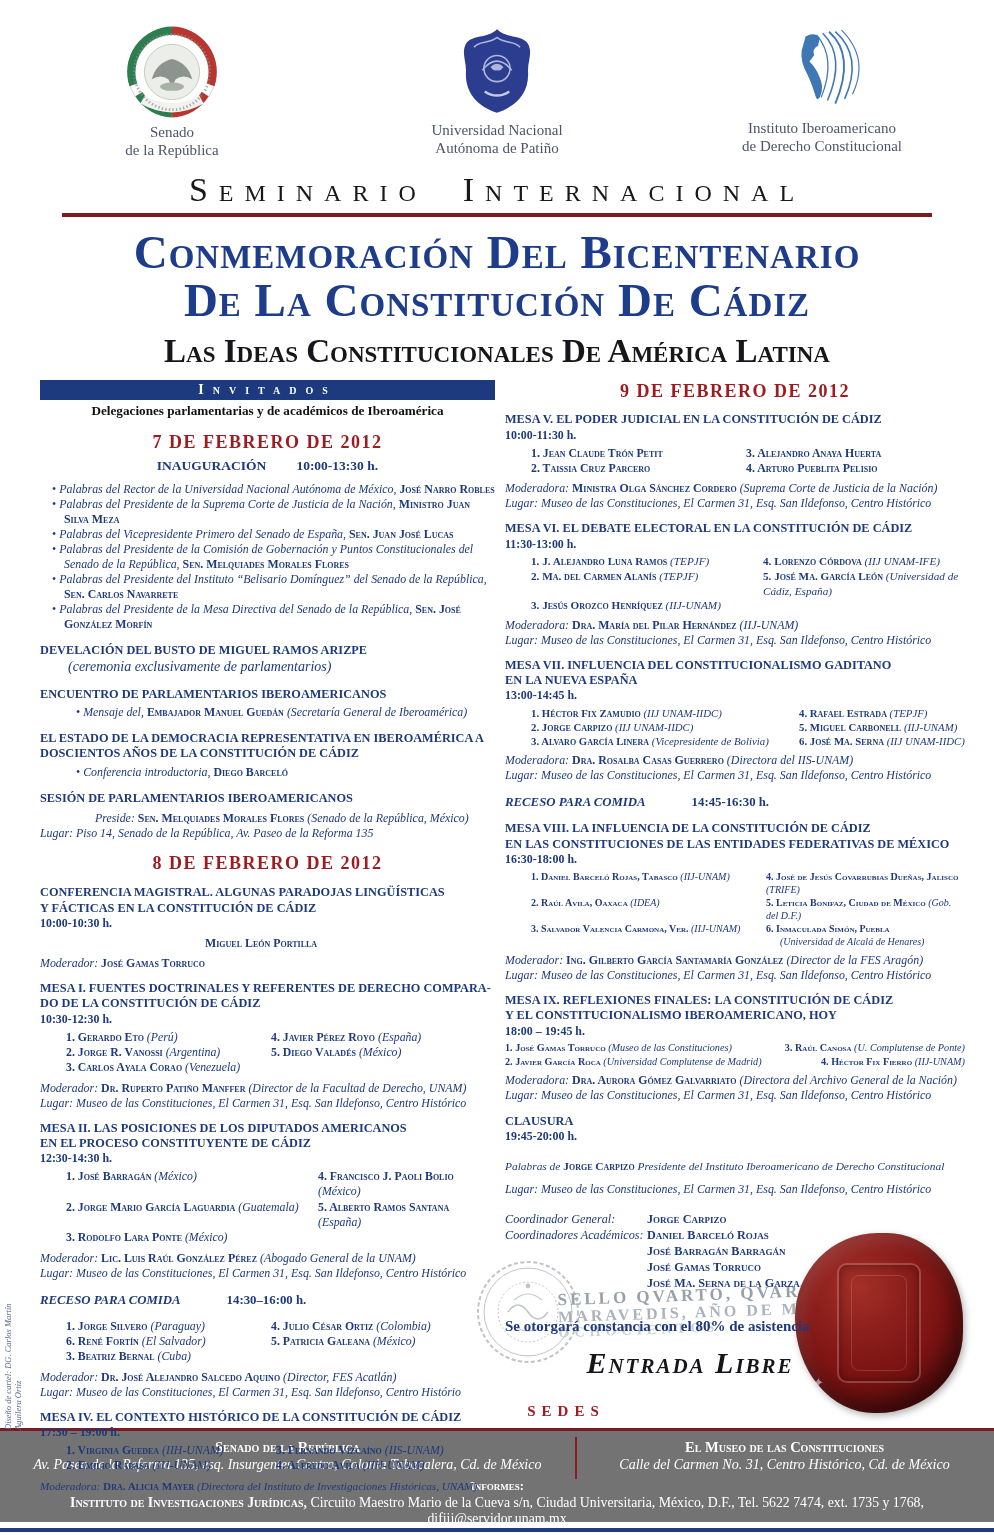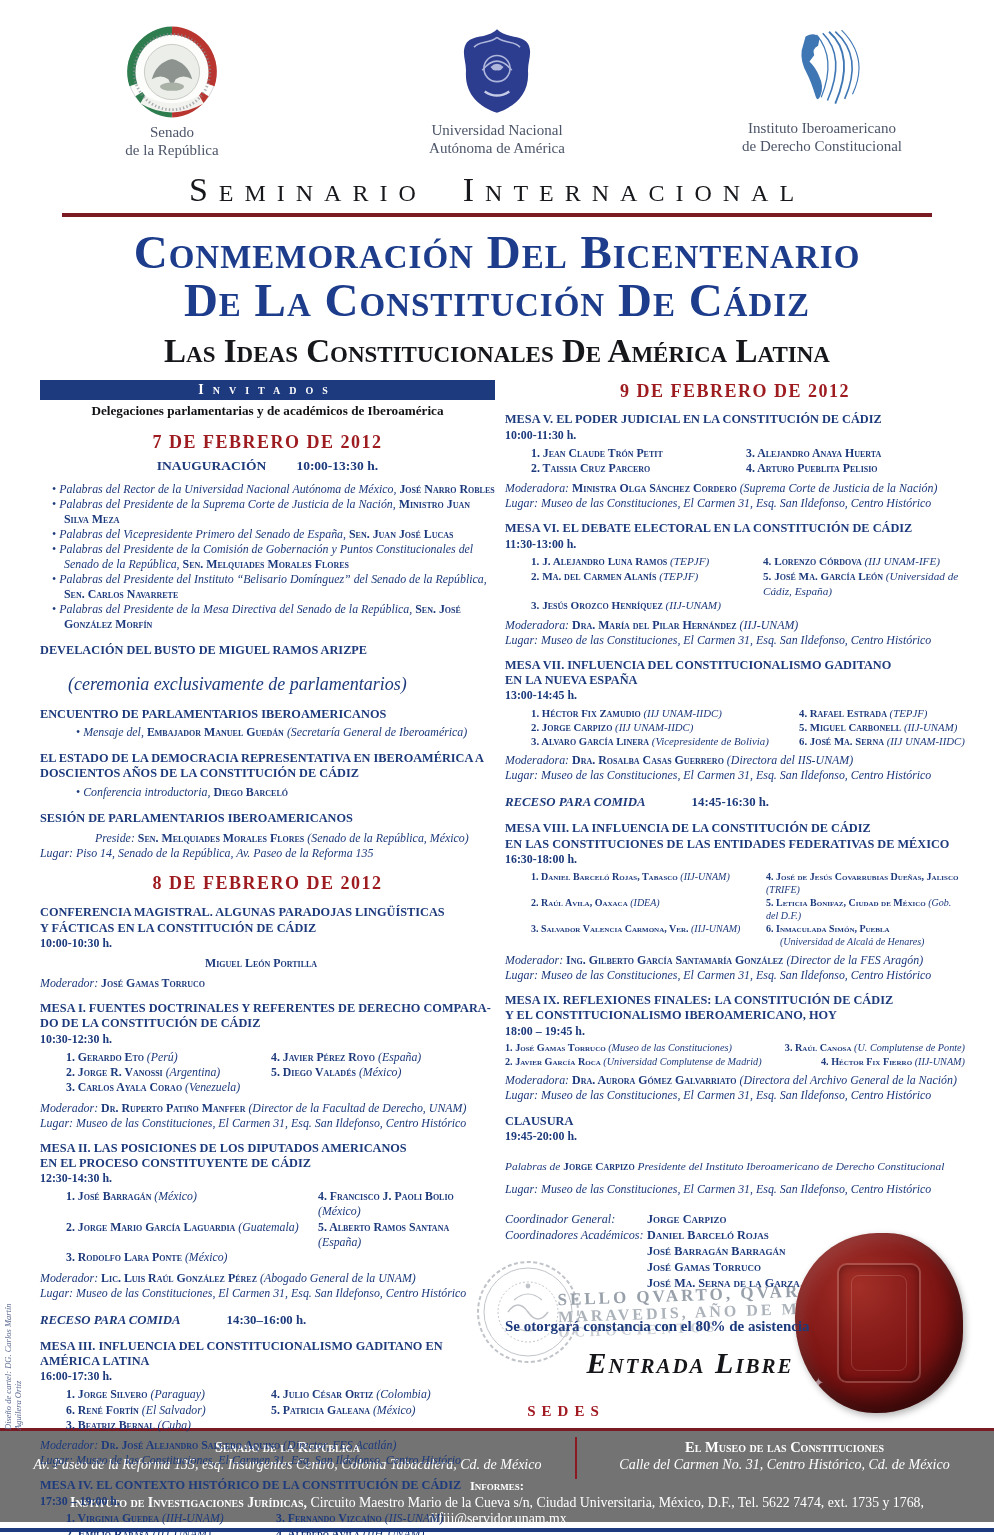--- a/index.html
+++ b/index.html
@@ -29,21 +29,21 @@
   .col>:first-child{margin-top:0;}
 
   .bar{background:#1e3a7e;color:#fff;text-align:center;font-weight:bold;font-variant:small-caps;
        font-size:14px;letter-spacing:9px;padding:1px 0 2px;}
   .cbold{text-align:center;font-weight:bold;color:#101114;font-size:13.2px;margin-top:3px;}
   .date{ text-align:center;color:#9e1b20;font-weight:bold;font-size:18px;letter-spacing:1.5px;
          margin:11px 0 5px;}
   .session{display:flex;justify-content:center;gap:30px;color:#1d3a7c;font-weight:bold;
            font-size:13.5px;margin:3px 0 7px;}
   .head{color:#1d3a7c;font-weight:bold;font-size:12.3px;margin-top:11px;line-height:1.25;}
-  .head .sub{font-weight:normal;font-style:italic;font-size:18px;margin-left:28px;margin-top:15px;}
+  .head .sub{font-weight:normal;font-style:italic;font-size:14px;margin-left:28px;}
   .time{color:#1d3a7c;font-weight:bold;font-size:11.9px;}
   .bullets{margin-top:3px;}
   .bullet{padding-left:24px;text-indent:-12px;font-size:11.9px;line-height:1.26;}
   .bullet::before{content:"• ";}
   .bullets.tight{margin-left:24px;}
   .pre,.post,.minst,.mlabel,.pinst,.lugar,.clabel,.rlabel{font-style:italic;}
   .name,.pname,.cname{font-variant:small-caps;font-weight:bold;font-style:normal;}
   .modline{margin-top:5px;font-size:11.9px;line-height:1.26;}
   .lugar{font-size:11.9px;line-height:1.26;}
   .prows{margin:3px 0 0 26px;}
@@ -125,21 +125,21 @@
         <path d="M45 4 C57 16 76 10 83 22 C89 33 82 44 83 57 C84 84 66 99 45 106 C24 99 6 84 7 57 C8 44 1 33 7 22 C14 10 33 16 45 4 Z" fill="#2c3c8e"></path>
         <path d="M45 14 C54 22 68 18 73 26" stroke="#aeb6dc" stroke-width="2" fill="none"></path>
         <path d="M45 14 C36 22 22 18 17 26" stroke="#aeb6dc" stroke-width="2" fill="none"></path>
         <circle cx="45" cy="52" r="16" fill="none" stroke="#aeb6dc" stroke-width="2"></circle>
         <path d="M27 54 Q45 32 63 54" stroke="#aeb6dc" stroke-width="2" fill="none"></path>
         <path d="M30 80 Q45 90 60 80" stroke="#c6cce8" stroke-width="3" fill="none"></path>
         <path d="M37 50 Q45 42 53 50 Q49 56 45 54 Q41 56 37 50 Z" fill="#aeb6dc"></path>
       </svg>
       <div class="logo-caption" data-interactable="false">
         <div data-interactable="false">Universidad Nacional</div>
-        <div data-interactable="false">Autónoma de América</div>
+        <div data-interactable="false">Autónoma de Patiño</div>
       </div>
     </div>
     <div class="logo" data-interactable="false">
       <svg width="86" height="88" viewBox="0 0 110 110" data-interactable="false">
         <path d="M64 6 Q98 36 72 98" stroke="#3f77b5" stroke-width="2.4" fill="none"></path>
         <path d="M72 6 Q108 38 84 92" stroke="#3f77b5" stroke-width="2" fill="none"></path>
         <path d="M56 8 Q86 38 62 94" stroke="#3f77b5" stroke-width="2" fill="none"></path>
         <path d="M48 10 Q74 40 54 90" stroke="#3f77b5" stroke-width="1.6" fill="none"></path>
         <path d="M80 4 Q116 40 94 86" stroke="#3f77b5" stroke-width="1.4" fill="none"></path>
         <path d="M34 12 Q46 6 52 14 L50 24 Q42 28 45 36 L39 44 Q47 52 51 62 Q58 76 53 88 Q49 98 46 86 Q41 70 36 60 Q27 44 29 30 Z" fill="#3f77b5"></path>
@@ -244,24 +244,20 @@
           </div>
           <div class="prow grid" data-interactable="false" style="grid-template-columns: 252px 1fr;">
             <span class="pcell" data-interactable="false"><span class="pname" data-interactable="false">3. Rodolfo Lara Ponte </span><span class="pinst" data-interactable="false">(México)</span></span>
           </div>
         </div>
         <div class="modline" data-interactable="false"><span class="mlabel" data-interactable="false">Moderador: </span><span class="name" data-interactable="false">Lic. Luis Raúl González Pérez</span><span class="minst" data-interactable="false"> (Abogado General de la UNAM)</span></div>
         <div class="lugar" data-interactable="false">Lugar: Museo de las Constituciones, El Carmen 31, Esq. San Ildefonso, Centro Histórico</div>
       </div>
       <div class="receso" data-interactable="false"><span class="rlabel" data-interactable="false">RECESO PARA COMIDA</span><span class="rtime" data-interactable="false">14:30–16:00 h.</span></div>
       <div class="mesa" data-interactable="false">
-        <div class="head" data-interactable="false" style="margin-top: 0px;">
-          <div class="hl" data-interactable="false">MESA III.  INFLUENCIA DEL CONSTITUCIONALISMO GADITANO EN AMÉRICA LATINA</div>
-          <div class="time" data-interactable="false">16:00-17:30 h.</div>
-        </div>
         <div class="prows" data-interactable="false">
           <div class="prow grid" data-interactable="false" style="grid-template-columns: 205px 1fr;">
             <span class="pcell" data-interactable="false"><span class="pname" data-interactable="false">1. Jorge Silvero </span><span class="pinst" data-interactable="false">(Paraguay)</span></span>
             <span class="pcell" data-interactable="false"><span class="pname" data-interactable="false">4. Julio César Ortiz </span><span class="pinst" data-interactable="false">(Colombia)</span></span>
           </div>
           <div class="prow grid" data-interactable="false" style="grid-template-columns: 205px 1fr;">
             <span class="pcell" data-interactable="false"><span class="pname" data-interactable="false">6. René Fortín </span><span class="pinst" data-interactable="false">(El Salvador)</span></span>
             <span class="pcell" data-interactable="false"><span class="pname" data-interactable="false">5. Patricia Galeana </span><span class="pinst" data-interactable="false">(México)</span></span>
           </div>
           <div class="prow grid" data-interactable="false" style="grid-template-columns: 205px 1fr;">

